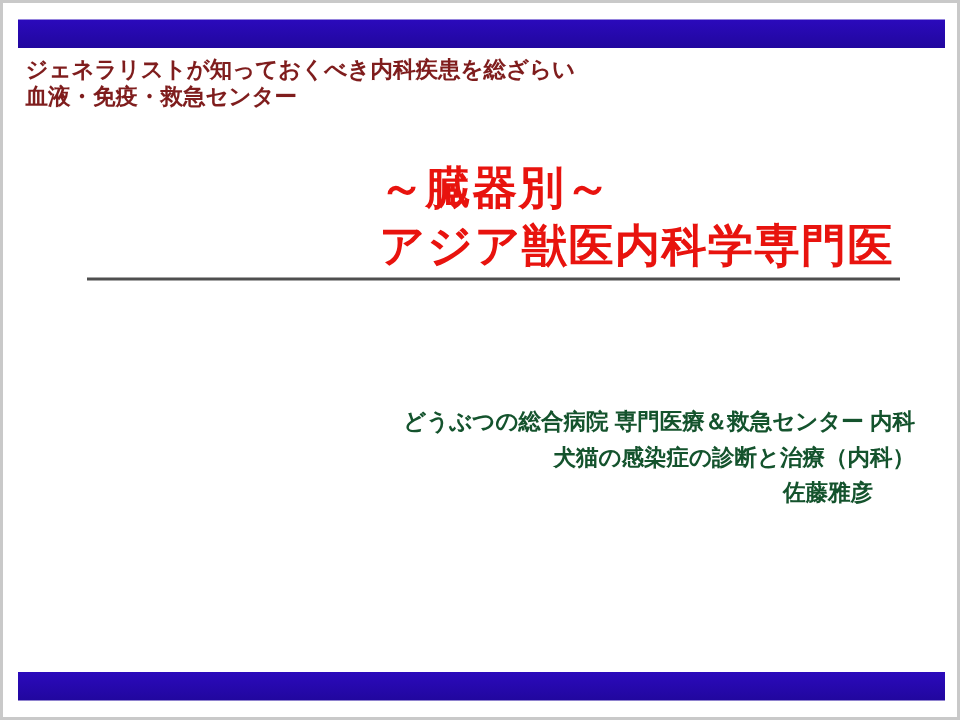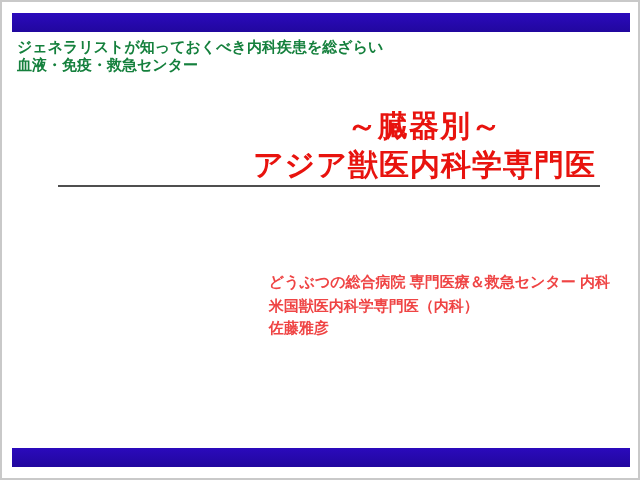--- a/index.html
+++ b/index.html
@@ -23,51 +23,52 @@
     width: 618px;
     height: 19px;
     background: linear-gradient(180deg, #2b0abc 0%, #21079e 100%);
   }
   .accent-bar.top { top: 11px; }
   .accent-bar.bottom { top: 446px; }
   .header-block {
     position: absolute;
     left: 15px;
     top: 36px;
-    color: #15803d;
+    color: #7f1d1d;
     font-weight: bold;
     font-size: 15px;
     line-height: 18px;
     white-space: nowrap;
   }
   .title-block {
     position: absolute;
     right: 42px;
     top: 104px;
-    text-align: center;
+    text-align: left;
     color: #e8130e;
     font-weight: bold;
     font-size: 30px;
     line-height: 39px;
     white-space: nowrap;
     letter-spacing: 1px;
   }
   .divider {
     position: absolute;
     left: 56px;
     top: 183px;
     width: 542px;
     height: 2px;
     background: #4f4f4f;
   }
   .author-block {
     position: absolute;
     right: 28px;
     top: 268px;
-    color: #ef4444;
+    text-align: right;
+    color: #14532d;
     font-weight: bold;
     font-size: 15px;
     line-height: 24px;
     white-space: nowrap;
   }
   .author-name {
     padding-right: 28px;
     font-family: Liberation Mono, monospace;
   }
 </style>
@@ -85,19 +86,19 @@
 
   <div class="title-block">
     <div>～臓器別～</div>
     <div>アジア獣医内科学専門医</div>
   </div>
 
   <div class="divider"></div>
 
   <div class="author-block">
     <div>どうぶつの総合病院 専門医療＆救急センター 内科</div>
-    <div>米国獣医内科学専門医（内科）</div>
+    <div>犬猫の感染症の診断と治療（内科）</div>
     <div class="author-name">佐藤雅彦</div>
   </div>
 
   <div class="accent-bar bottom"></div>
 
 </div>
 
 </body></html>

